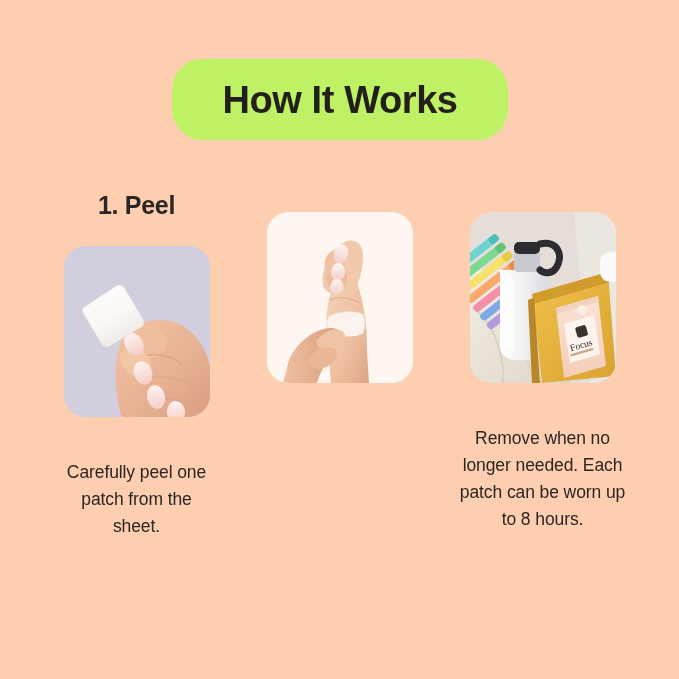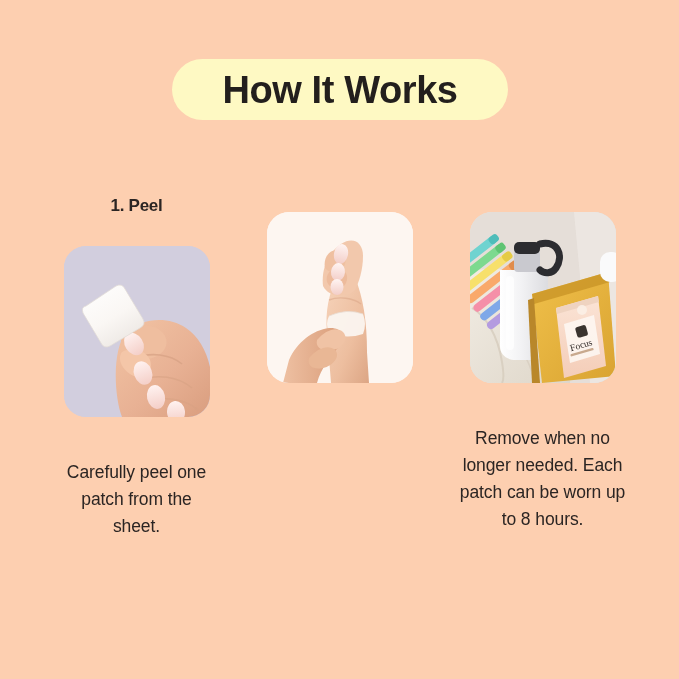--- a/index.html
+++ b/index.html
@@ -23,22 +23,22 @@
     height: 679px;
     position: relative;
   }
 
   
   .title-banner {
     position: absolute;
     left: 172px;
     top: 59px;
     width: 336px;
-    height: 61px;
-    background: #fef9c3;
+    height: 81px;
+    background: #bef264;
     border-radius: 31px;
     display: flex;
     align-items: center;
     justify-content: center;
   }
 
   .title-text {
     font-size: 38px;
     font-weight: bold;
     letter-spacing: -0.4px;
@@ -58,21 +58,21 @@
   }
 
   .column {
     width: 146px;
     display: flex;
     flex-direction: column;
     align-items: center;
   }
 
   .step-heading {
-    font-size: 17px;
+    font-size: 25px;
     font-weight: bold;
     letter-spacing: -0.3px;
     color: #2B2523;
     line-height: 1;
     height: 34px;
     display: flex;
     align-items: center;
   }
 
   

